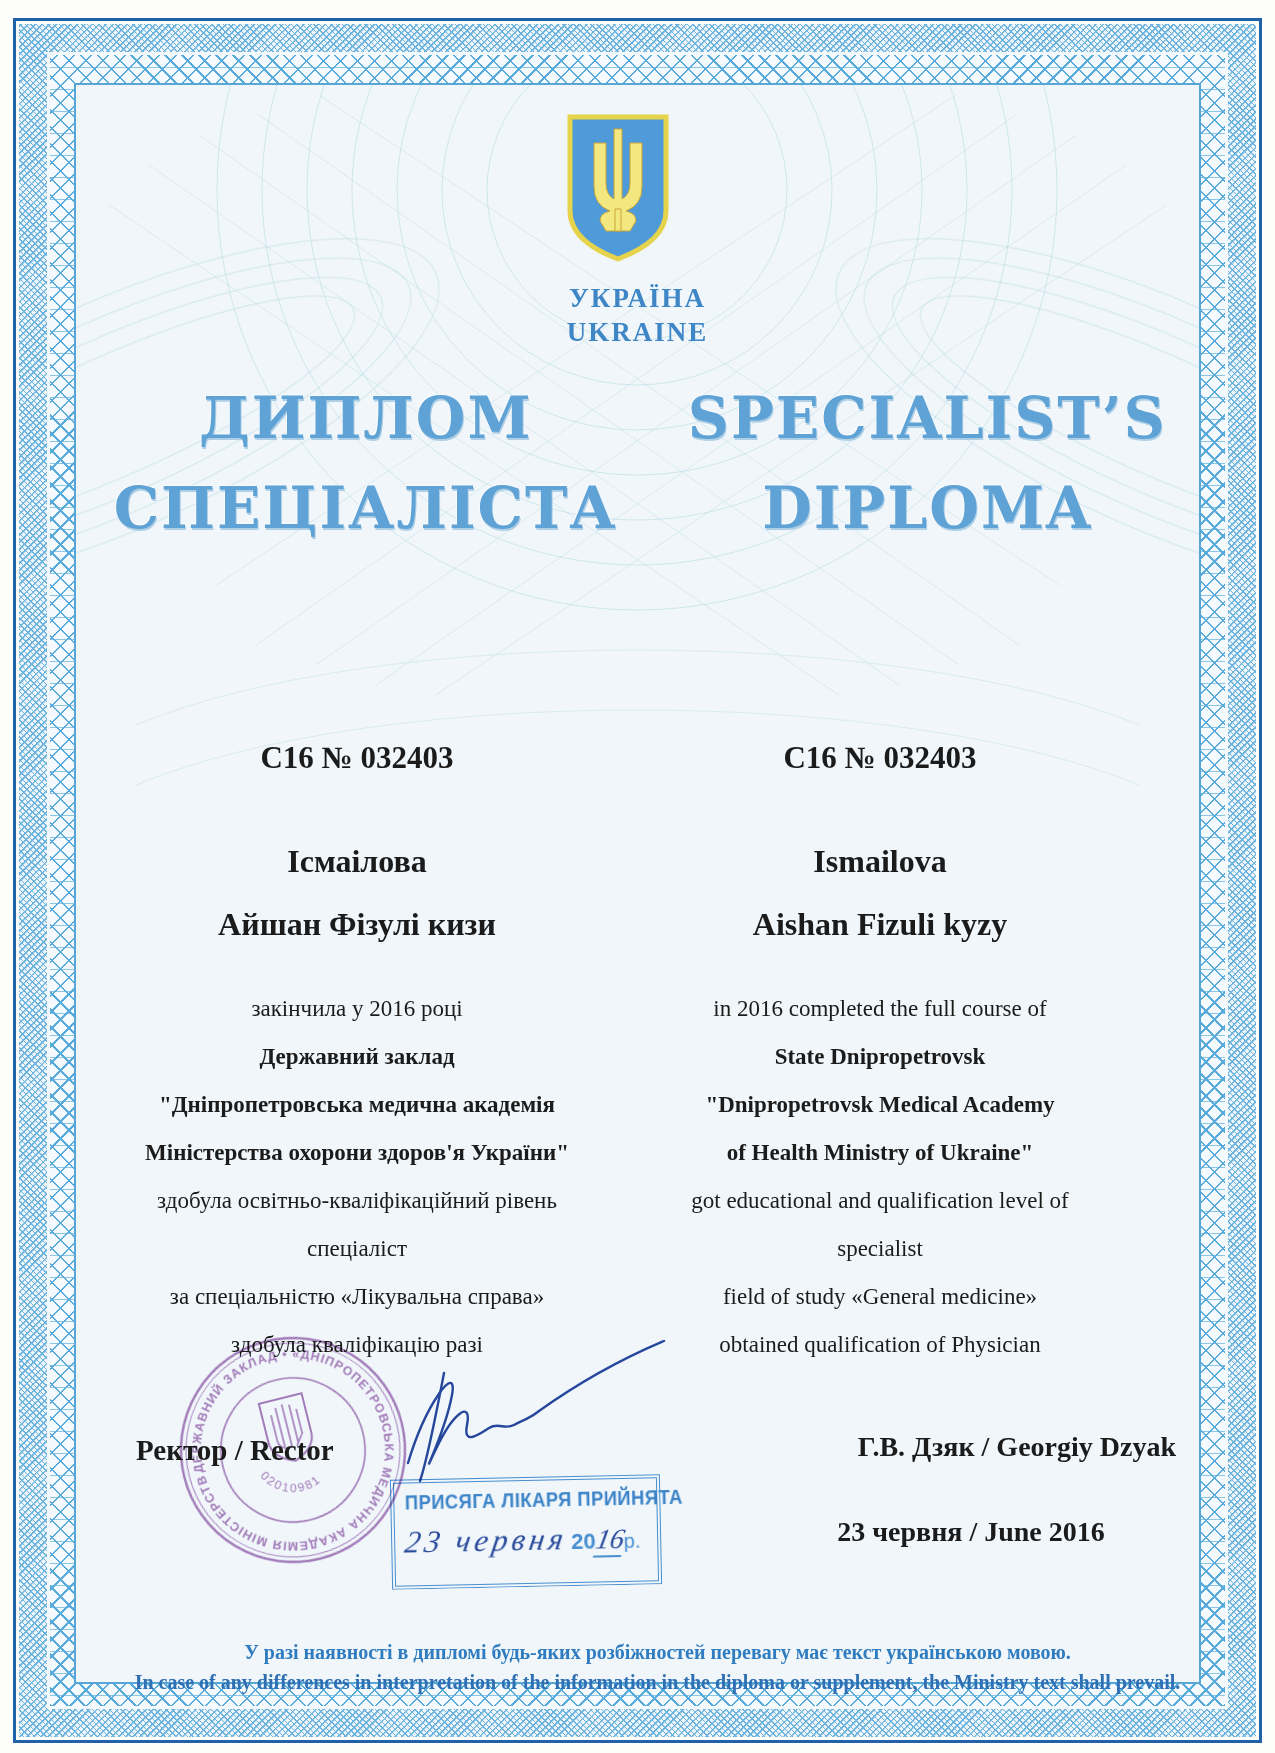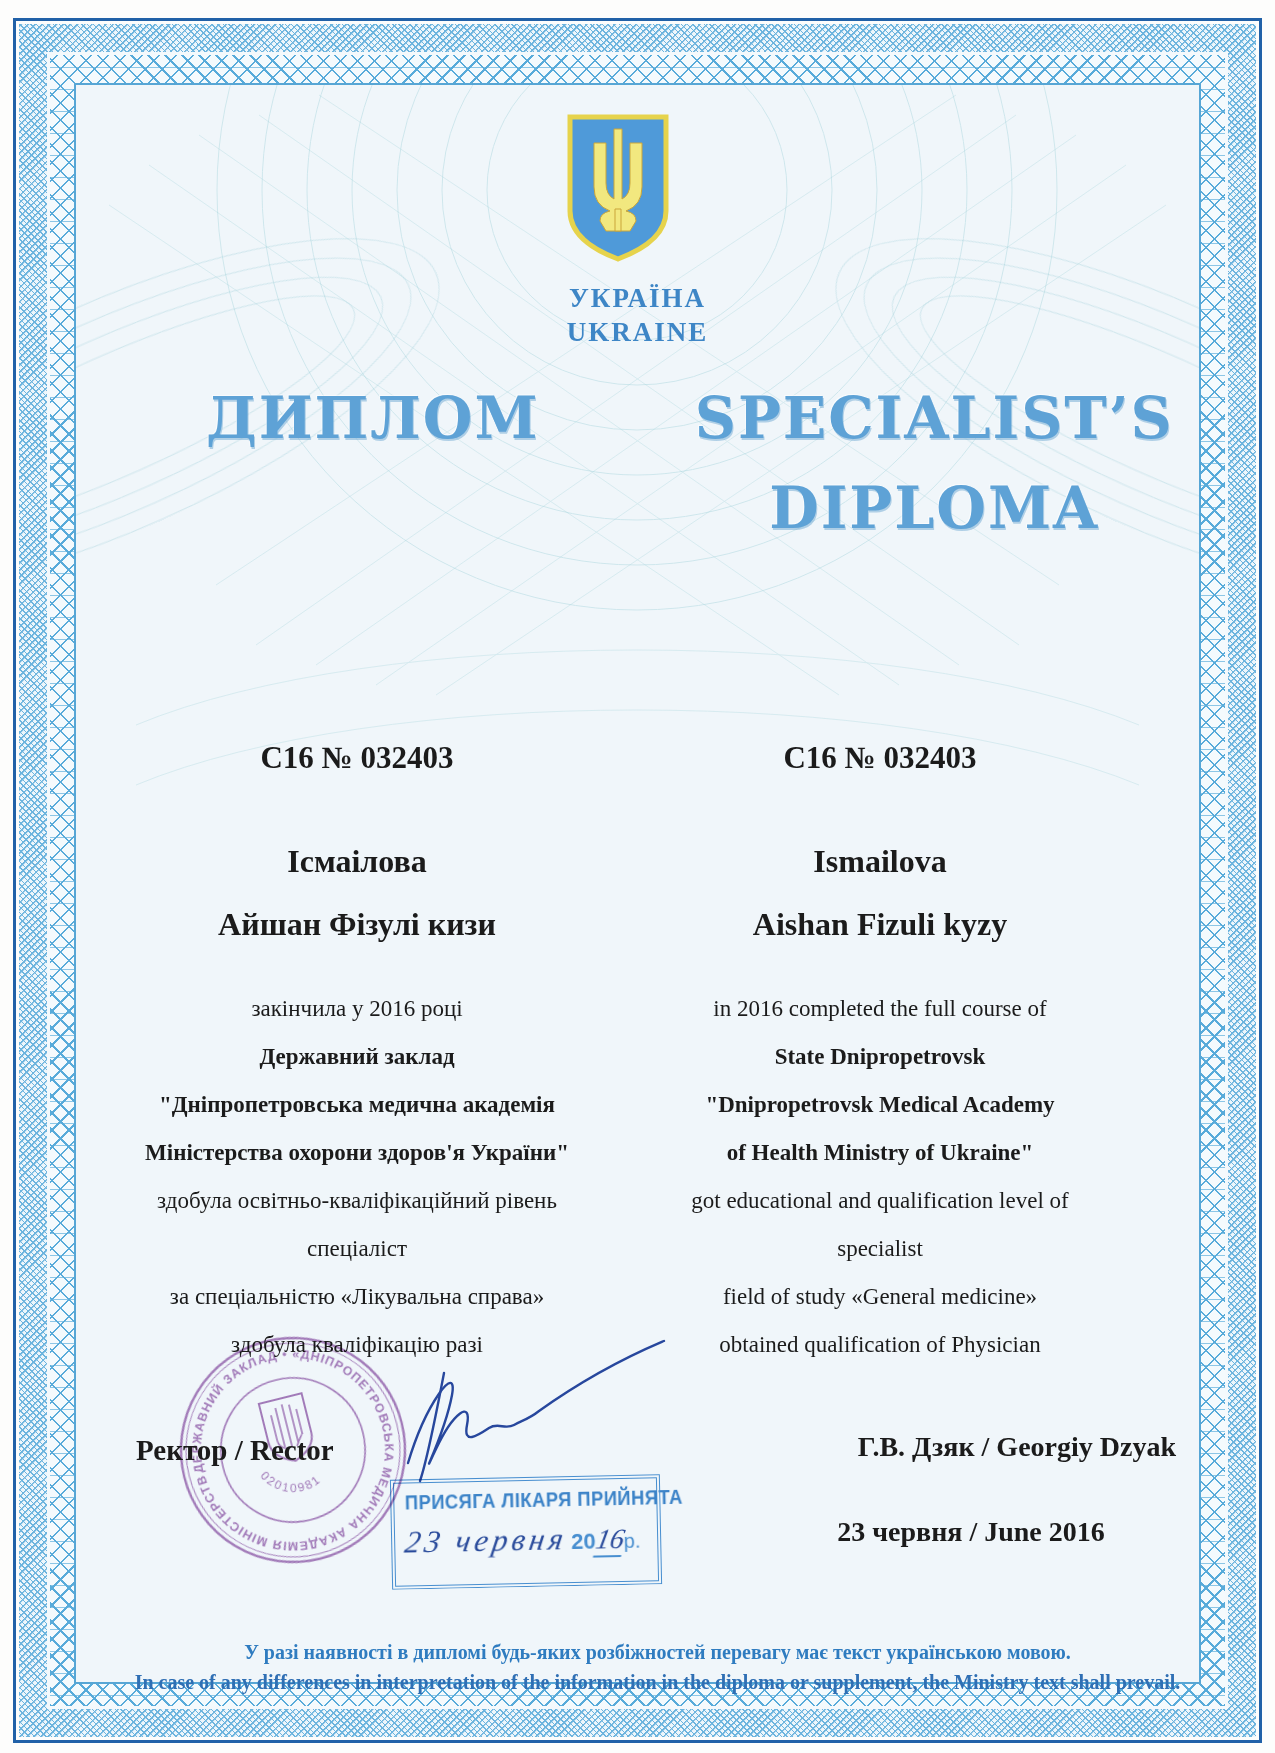--- a/index.html
+++ b/index.html
@@ -29,21 +29,21 @@
 
   .content{position:absolute;top:85px;left:76px;width:1123px;height:1595px;}
 
   
   .coat{position:absolute;left:489px;top:28px;width:106px;height:150px;}
 
   .country{position:absolute;top:196px;left:0;width:100%;text-align:center;
            color:#3e86c6;font-weight:bold;font-size:27px;letter-spacing:2px;line-height:34px;}
 
   
-  .titles-row{position:absolute;top:288px;left:16px;width:100%;display:flex;}
+  .titles-row{position:absolute;top:288px;left:9px;width:100%;display:flex;}
   .titles-col{width:50%;text-align:center;
               font-family:"DejaVu Serif", serif;font-weight:bold;font-size:57px;line-height:90px;
               color:#5ea2d6;letter-spacing:2px;
               text-shadow:1px 2px 0 rgba(122,175,214,.55), -1px -1px 0 rgba(255,255,255,.6);}
 
   
   .col-left{position:absolute;left:16px;width:530px;text-align:center;}
   .col-right{position:absolute;left:548px;width:512px;text-align:center;}
 
   .serial{top:655px;font-weight:bold;font-size:31px;}
@@ -133,20 +133,21 @@
     </svg>
 
     <div class="country">
       <div>УКРАЇНА</div>
       <div>UKRAINE</div>
     </div>
 
     <div class="titles-row">
       <div class="titles-col">
         <div>ДИПЛОМ</div>
+        <div>СПЕЦІАЛІСТА</div>
       </div>
       <div class="titles-col">
         <div>SPECIALIST’S</div>
         <div>DIPLOMA</div>
       </div>
     </div>
 
     <div class="col-left serial" style="position:absolute;">С16 № 032403</div>
     <div class="col-right serial" style="position:absolute;">С16 № 032403</div>
 

